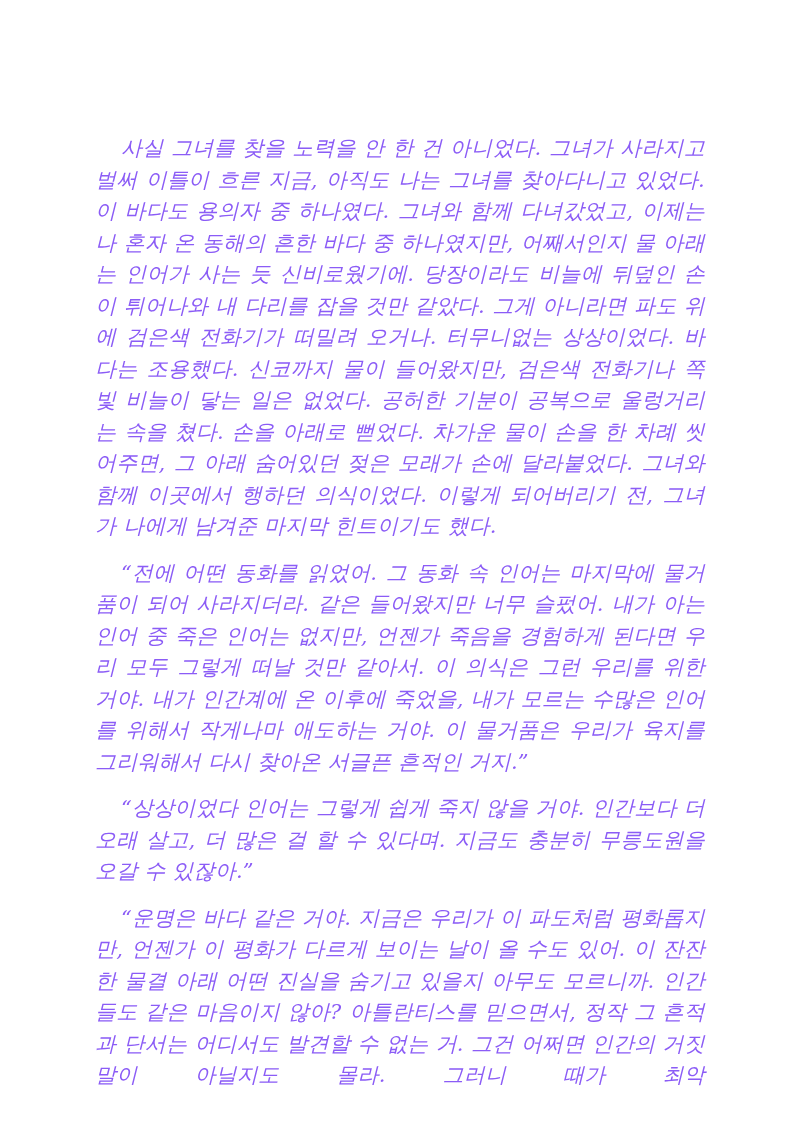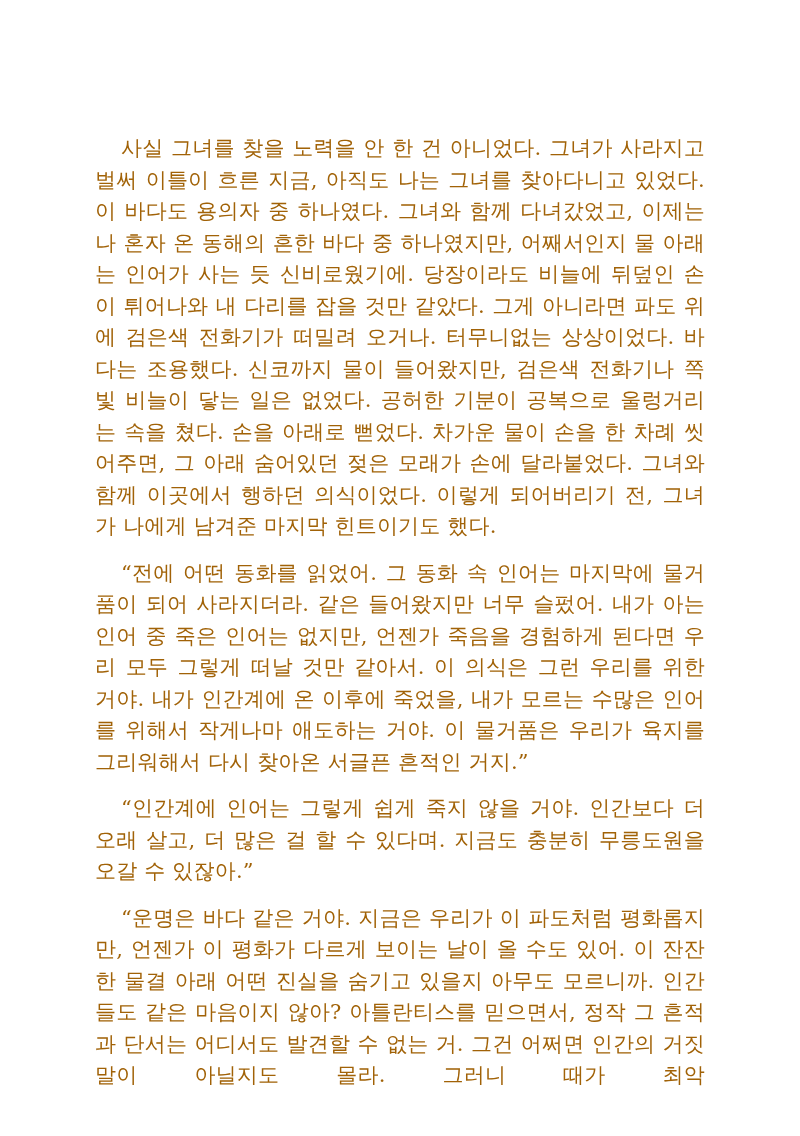--- a/index.html
+++ b/index.html
@@ -22,31 +22,32 @@
     width: 610px;
     color: #2b2b2b;
   }
   .text-block p {
     margin: 0 0 15px 0;
     font-size: 21px;
     line-height: 31.5px;
     text-align: justify;
     text-indent: 26px;
     letter-spacing: 0.2px;
-    color: #a16207;
+    color: #8b5cf6;
+    font-style: italic;
   }
   
   .text-block p.continued {
     text-align-last: justify;
     margin-bottom: 0;
   }
 </style>
 </head>
 <body>
 
 <div class="page">
   <div class="text-block">
     <p>사실 그녀를 찾을 노력을 안 한 건 아니었다. 그녀가 사라지고 벌써 이틀이 흐른 지금, 아직도 나는 그녀를 찾아다니고 있었다. 이 바다도 용의자 중 하나였다. 그녀와 함께 다녀갔었고, 이제는 나 혼자 온 동해의 흔한 바다 중 하나였지만, 어째서인지 물 아래는 인어가 사는 듯 신비로웠기에. 당장이라도 비늘에 뒤덮인 손이 튀어나와 내 다리를 잡을 것만 같았다. 그게 아니라면 파도 위에 검은색 전화기가 떠밀려 오거나. 터무니없는 상상이었다. 바다는 조용했다. 신코까지 물이 들어왔지만, 검은색 전화기나 쪽빛 비늘이 닿는 일은 없었다. 공허한 기분이 공복으로 울렁거리는 속을 쳤다. 손을 아래로 뻗었다. 차가운 물이 손을 한 차례 씻어주면, 그 아래 숨어있던 젖은 모래가 손에 달라붙었다. 그녀와 함께 이곳에서 행하던 의식이었다. 이렇게 되어버리기 전, 그녀가 나에게 남겨준 마지막 힌트이기도 했다.</p>
     <p>“전에 어떤 동화를 읽었어. 그 동화 속 인어는 마지막에 물거품이 되어 사라지더라. 같은 들어왔지만 너무 슬펐어. 내가 아는 인어 중 죽은 인어는 없지만, 언젠가 죽음을 경험하게 된다면 우리 모두 그렇게 떠날 것만 같아서. 이 의식은 그런 우리를 위한 거야. 내가 인간계에 온 이후에 죽었을, 내가 모르는 수많은 인어를 위해서 작게나마 애도하는 거야. 이 물거품은 우리가 육지를 그리워해서 다시 찾아온 서글픈 흔적인 거지.”</p>
-    <p>“인간계에 인어는 그렇게 쉽게 죽지 않을 거야. 인간보다 더 오래 살고, 더 많은 걸 할 수 있다며. 지금도 충분히 무릉도원을 오갈 수 있잖아.”</p>
+    <p>“상상이었다 인어는 그렇게 쉽게 죽지 않을 거야. 인간보다 더 오래 살고, 더 많은 걸 할 수 있다며. 지금도 충분히 무릉도원을 오갈 수 있잖아.”</p>
     <p class="continued">“운명은 바다 같은 거야. 지금은 우리가 이 파도처럼 평화롭지만, 언젠가 이 평화가 다르게 보이는 날이 올 수도 있어. 이 잔잔한 물결 아래 어떤 진실을 숨기고 있을지 아무도 모르니까. 인간들도 같은 마음이지 않아? 아틀란티스를 믿으면서, 정작 그 흔적과 단서는 어디서도 발견할 수 없는 거. 그건 어쩌면 인간의 거짓말이 아닐지도 몰라. 그러니 때가 최악</p>
   </div>
 </div>
 
 </body></html>

